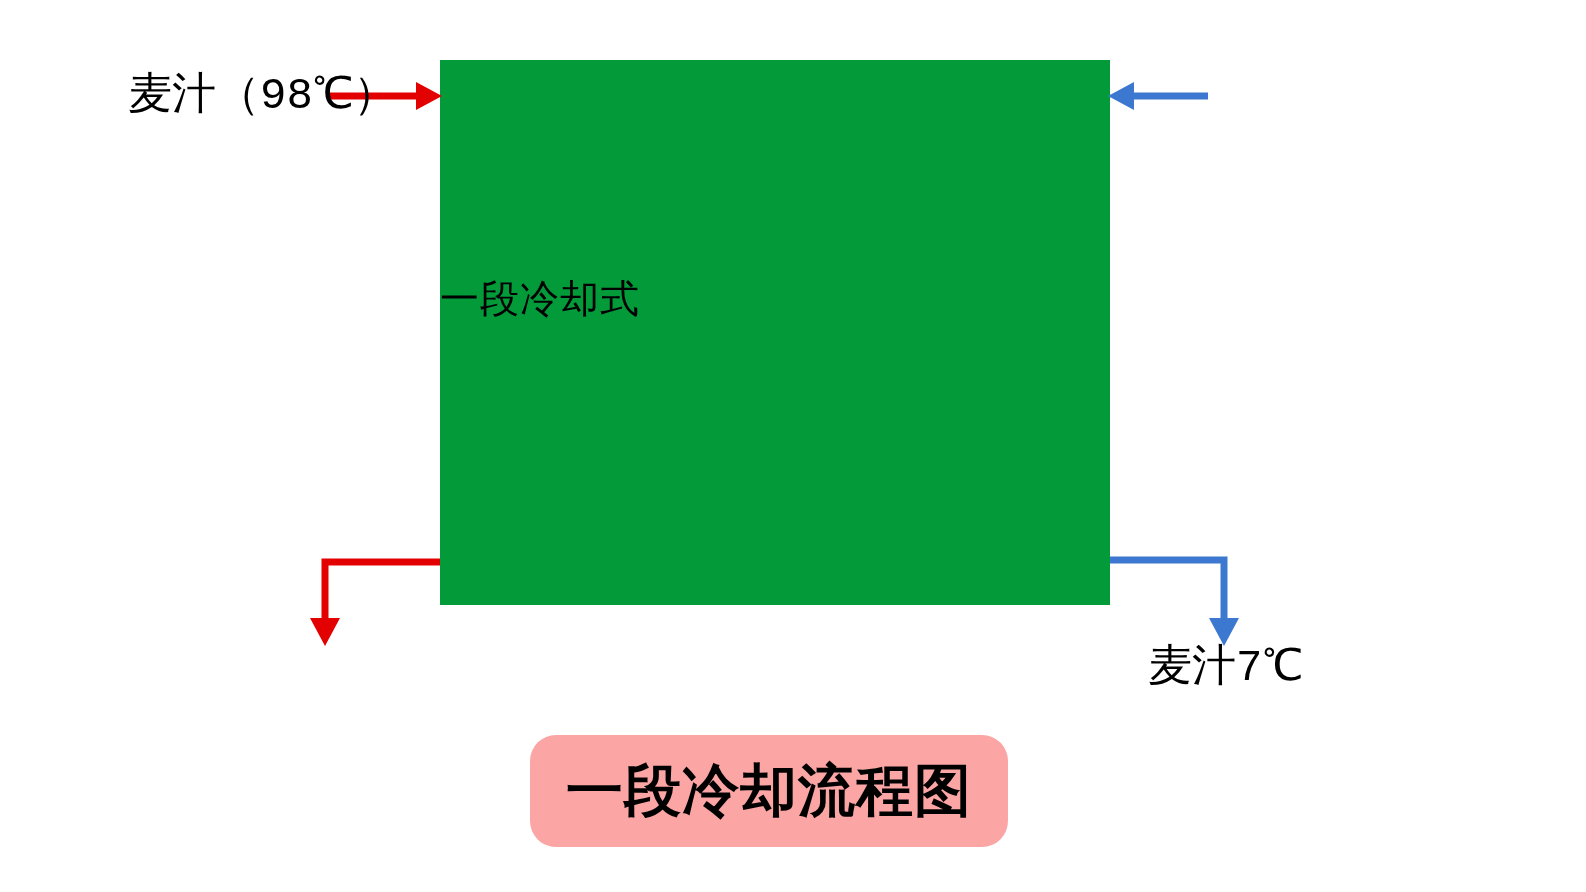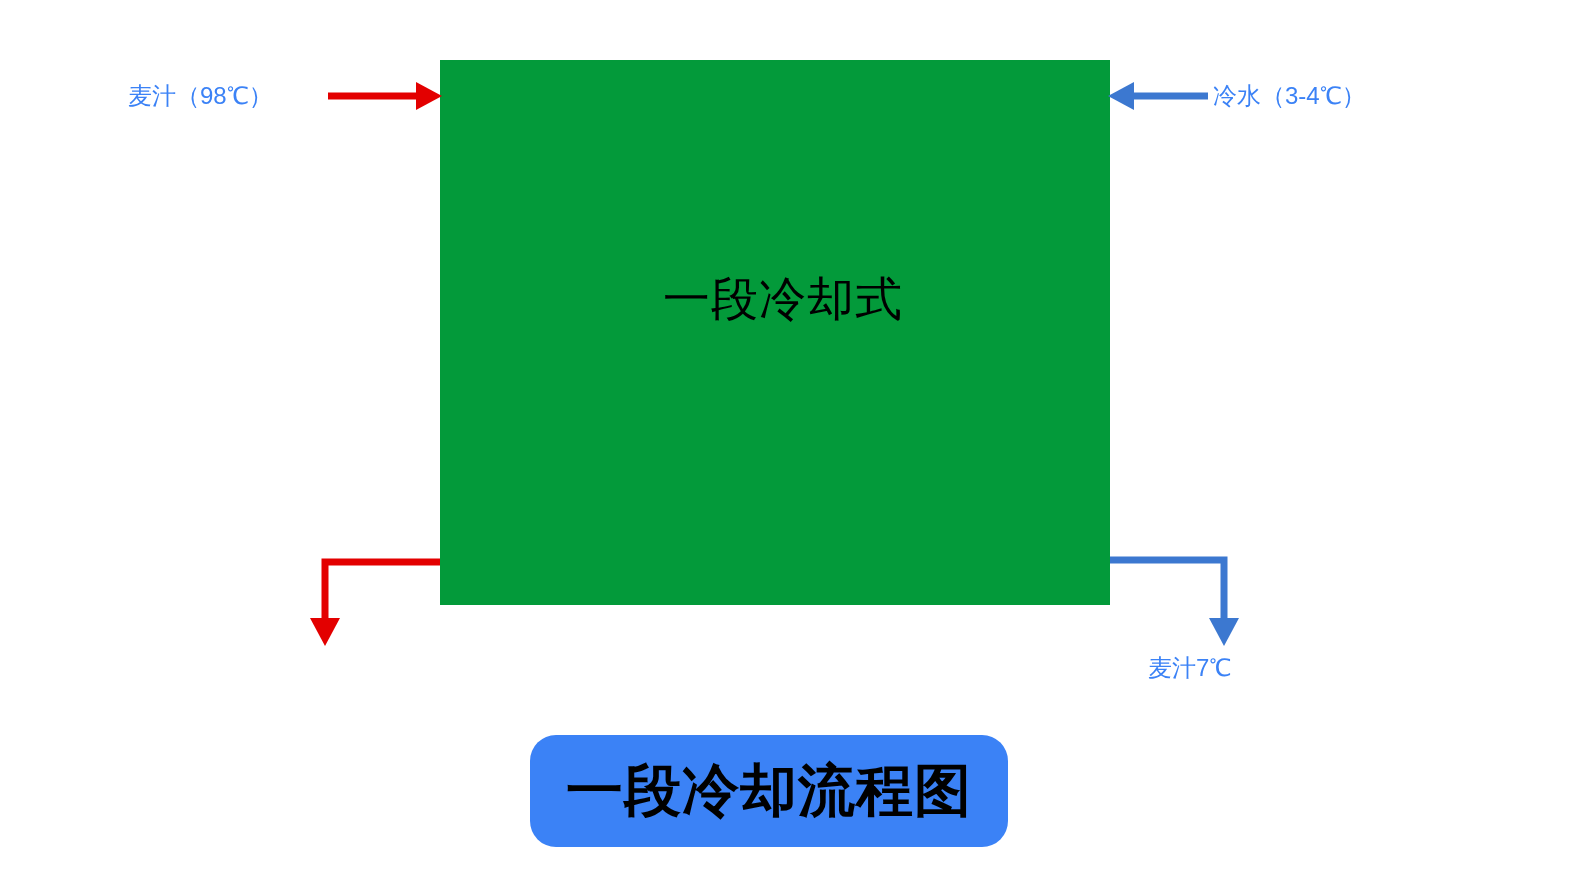--- a/index.html
+++ b/index.html
@@ -24,38 +24,36 @@
     width: 670px;
     height: 545px;
     background: #039A3A;
     box-sizing: border-box;
   }
   .vessel-label {
     position: absolute;
     left: 0;
     top: 208px;
     width: 630px;
-    text-align: center;
     color: #000000;
-    font-size: 47px;
+    font-size: 39px;
     line-height: 62px;
     font-family: "DejaVu Sans", "Liberation Sans", sans-serif;
     letter-spacing: 1px;
     white-space: pre;
-    margin-left: 28px;
   }
 
   
   .port-label {
     position: absolute;
-    color: #3b82f6;
-    font-size: 24px;
+    color: #000000;
+    font-size: 44px;
     line-height: 40px;
     white-space: nowrap;
-    font-family: Liberation Sans, sans-serif;
+    font-family: Liberation Mono, monospace;
   }
   .label-wort-in   { left: 128px;  top: 76px;  }
   .label-water-in  { left: 1213px; top: 76px;  }
   .label-hot-out   { left: 128px;  top: 648px; }
   .label-wort-out  { left: 1148px; top: 648px; text-align: center; }
 
   
   .flow-layer {
     position: absolute;
     left: 0; top: 0;
@@ -64,21 +62,21 @@
     pointer-events: none;
   }
 
   
   .title-banner {
     position: absolute;
     left: 530px;
     top: 735px;
     width: 478px;
     height: 112px;
-    background: #3b82f6;
+    background: #fca5a5;
     border-radius: 26px;
     display: flex;
     align-items: center;
     justify-content: center;
     box-sizing: border-box;
   }
   .title-text {
     color: #000000;
     font-size: 57px;
     font-weight: 700;
@@ -114,21 +112,20 @@
     </g>
 
     <g>
       <polyline points="1110,560 1224,560 1224,628" fill="none" stroke="#3C78D0" stroke-width="7"></polyline>
       <polygon points="1224,646 1209,618 1239,618" fill="#3C78D0"></polygon>
     </g>
   </svg>
 
   <div class="port-label label-wort-in">麦汁（98℃）</div>
 
-  <div class="port-label label-water-in">冷水（3-4℃）</div>
 
 
   <div class="port-label label-wort-out">麦汁7℃</div>
 
   <div class="title-banner">
     <span class="title-text">一段冷却流程图</span>
   </div>
 
 </div>
 

